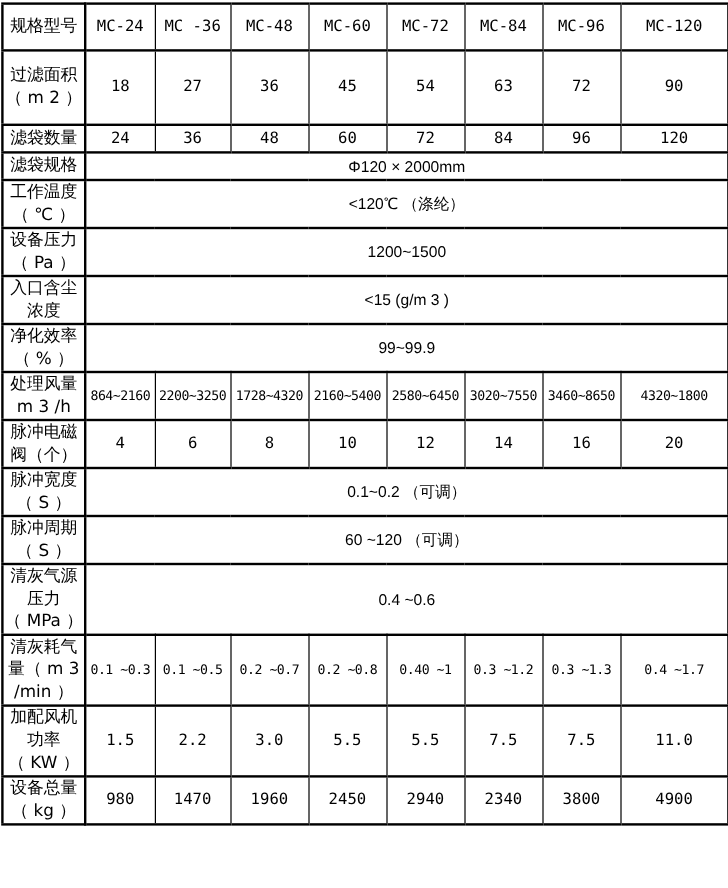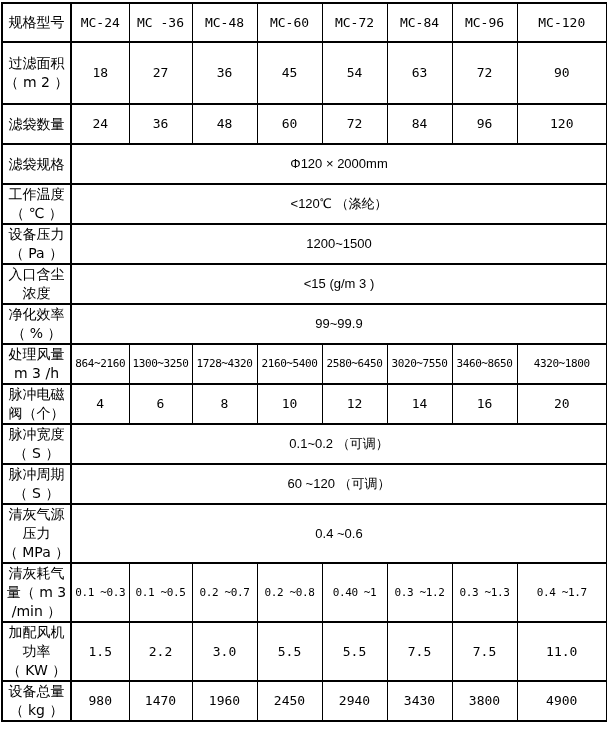--- a/index.html
+++ b/index.html
@@ -49,21 +49,21 @@
     font-size: 11px;
     letter-spacing: -0.4px;
     margin-left: 28px;
   }
   #spec-table th.model-header {
     font-size: 13px;
     margin-top: 20px;
   }
   
   tr.h-head  { height: 39px; }
-  tr.h-1line { height: 40px; }
+  tr.h-1line { height: 23px; }
   tr.h-2line { height: 40px; }
   tr.h-big2  { height: 62px; }
   tr.h-3line { height: 58px; }
   .label-line { display: block; }
 </style>
 </head>
 <body>
 
 <table id="spec-table">
   <colgroup>
@@ -149,21 +149,21 @@
           <span class="label-line">（ % ）</span>
         </th>
         <td class="merged-cell" colspan="8">99~99.9</td>
       </tr>
       <tr class="h-2line dense">
         <th class="row-label">
           <span class="label-line">处理风量</span>
           <span class="label-line">m 3 /h</span>
         </th>
         <td class="value-cell">864~2160</td>
-        <td class="value-cell">1300~3250</td>
+        <td class="value-cell">2200~3250</td>
         <td class="value-cell">1728~4320</td>
         <td class="value-cell">2160~5400</td>
         <td class="value-cell">2580~6450</td>
         <td class="value-cell">3020~7550</td>
         <td class="value-cell">3460~8650</td>
         <td class="value-cell">4320~1800</td>
       </tr>
       <tr class="h-2line">
         <th class="row-label">
           <span class="label-line">脉冲电磁</span>
@@ -233,18 +233,18 @@
       <tr class="h-2line">
         <th class="row-label">
           <span class="label-line">设备总量</span>
           <span class="label-line">（ kg ）</span>
         </th>
         <td class="value-cell">980</td>
         <td class="value-cell">1470</td>
         <td class="value-cell">1960</td>
         <td class="value-cell">2450</td>
         <td class="value-cell">2940</td>
-        <td class="value-cell">3430</td>
+        <td class="value-cell">2340</td>
         <td class="value-cell">3800</td>
         <td class="value-cell">4900</td>
       </tr>
     </tbody>
 </table>
 
 </body></html>

